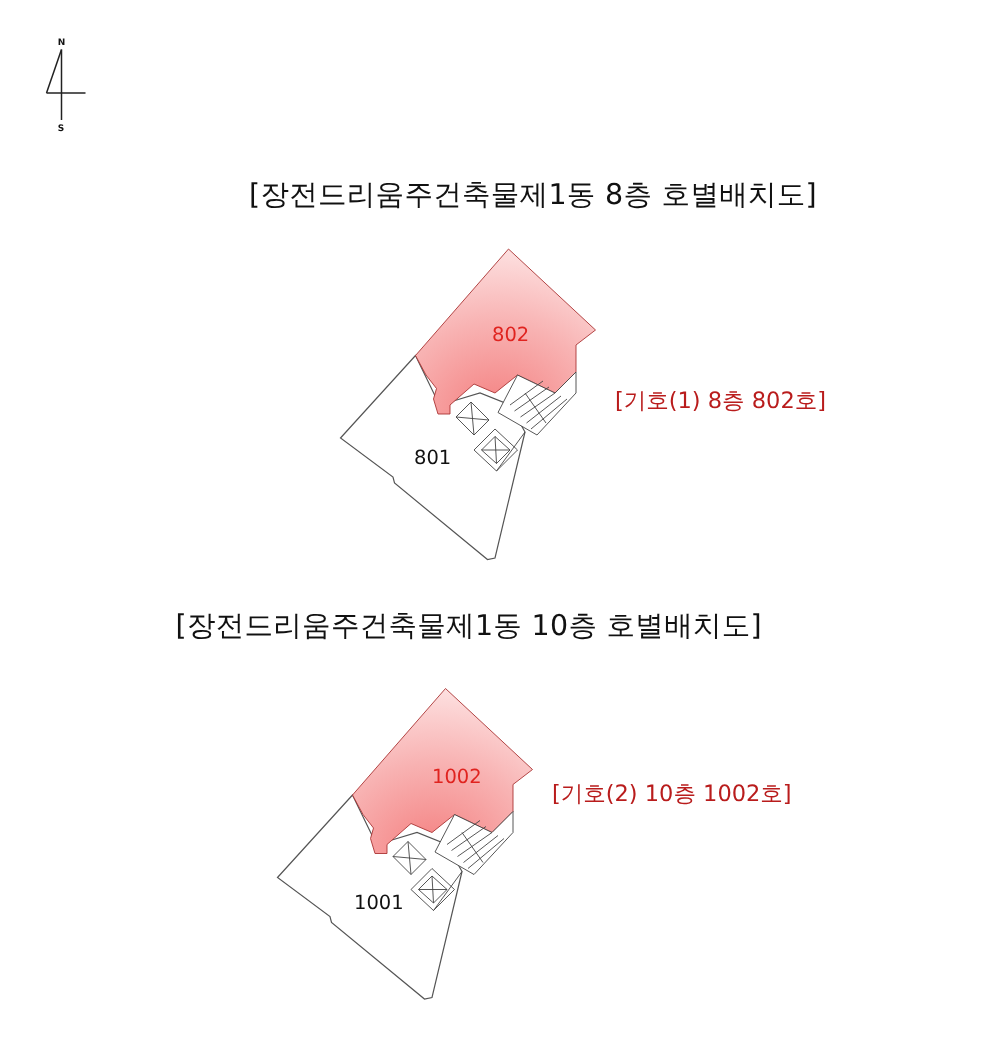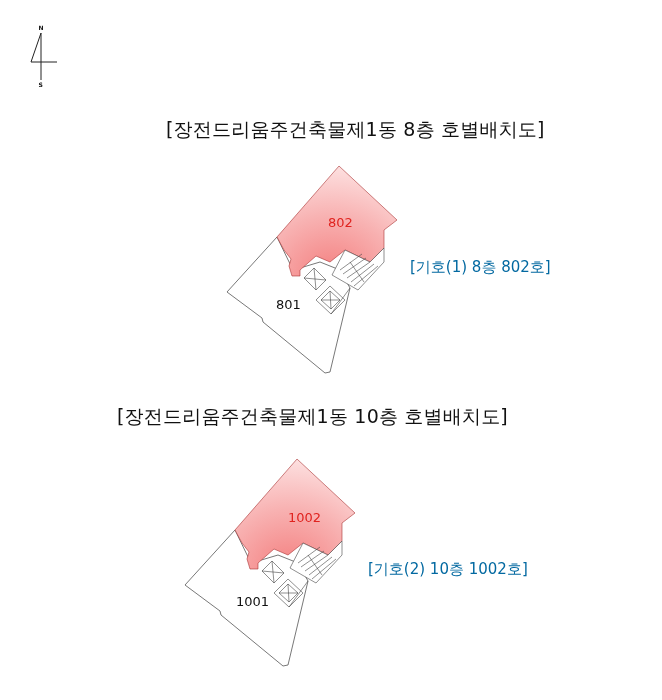--- a/index.html
+++ b/index.html
@@ -1,20 +1,20 @@
 <!DOCTYPE html>
 <html><head>
 <meta charset="utf-8">
 <style>
   html, body { margin:0; padding:0; background:#ffffff; }
   body { width:662px; height:700px; position:relative; overflow:hidden;
          font-family:"DejaVu Sans", "Liberation Sans", sans-serif; }
   .abs { position:absolute; }
   .title { font-size:19px; color:#111; letter-spacing:0.2px; white-space:nowrap; }
-  .legend { font-size:15px; color:#0369a1; white-space:nowrap; }
+  .legend { font-size:15px; color:#b91c1c; white-space:nowrap; }
   svg.layer { position:absolute; left:0; top:0; }
   .unit-label-red { fill:#e0231f; font-size:13px; font-family:"DejaVu Sans","Liberation Sans",sans-serif; }
   .unit-label-black { fill:#111; font-size:13px; font-family:"DejaVu Sans","Liberation Sans",sans-serif; }
   .compass-letter { fill:#111; font-size:6px; font-weight:bold; font-family:"DejaVu Sans",sans-serif; }
 </style>
 </head>
 <body>
 
 <svg class="layer" width="662" height="700">
   <defs>
@@ -87,13 +87,13 @@
     </g>
     <text class="unit-label-red" x="330" y="229">1002</text>
     <text class="unit-label-black" x="278" y="313">1001</text>
   </g>
 </svg>
 
 <div class="abs title" style="left:122px; top:117px;margin-left:44px;">[장전드리움주건축물제1동 8층 호별배치도]</div>
 <div class="abs legend" style="left:410px; top:258px;">[기호(1) 8층 802호]</div>
 
 <div class="abs title" style="left:117px; top:404px;text-align:right;">[장전드리움주건축물제1동 10층 호별배치도]</div>
-<div class="abs legend" style="left:368px; top:560px;">[기호(2) 10층 1002호]</div>
+<div class="abs legend" style="left:368px; top:520px;">[기호(2) 10층 1002호]</div>
 
 </body></html>

